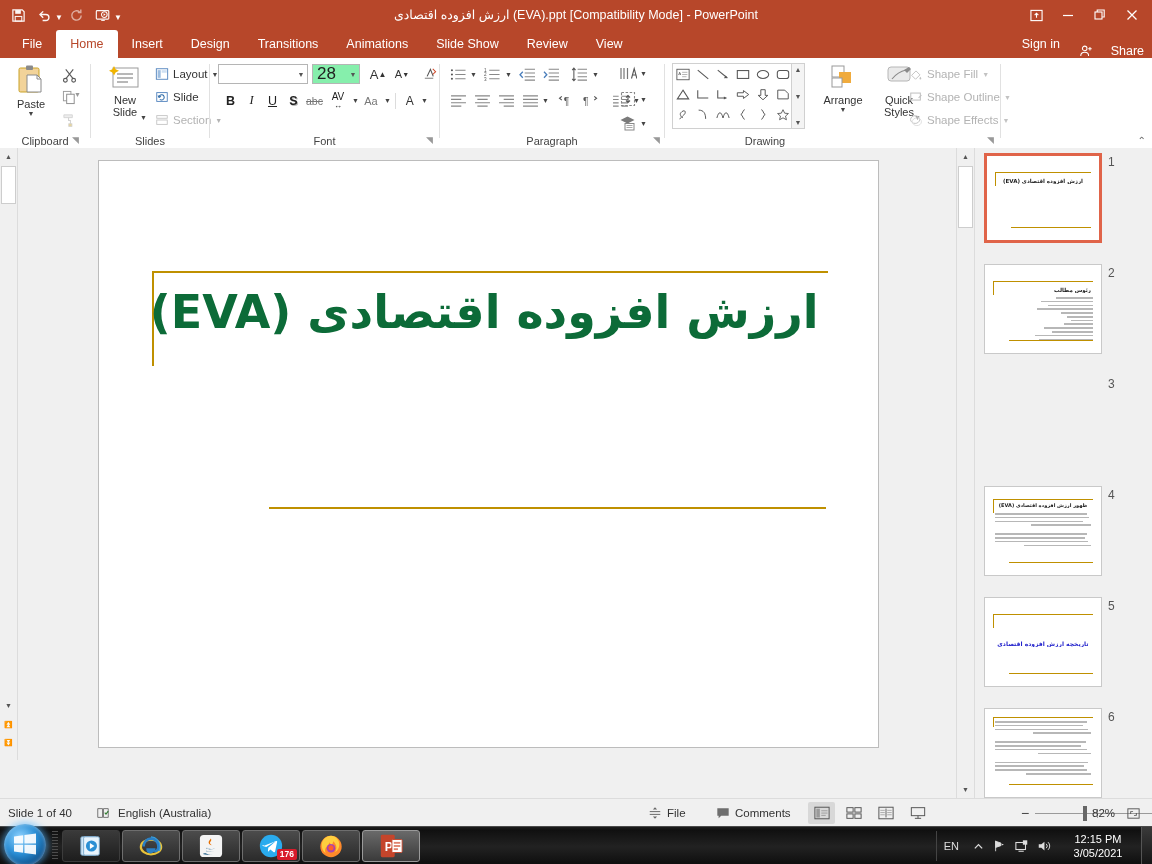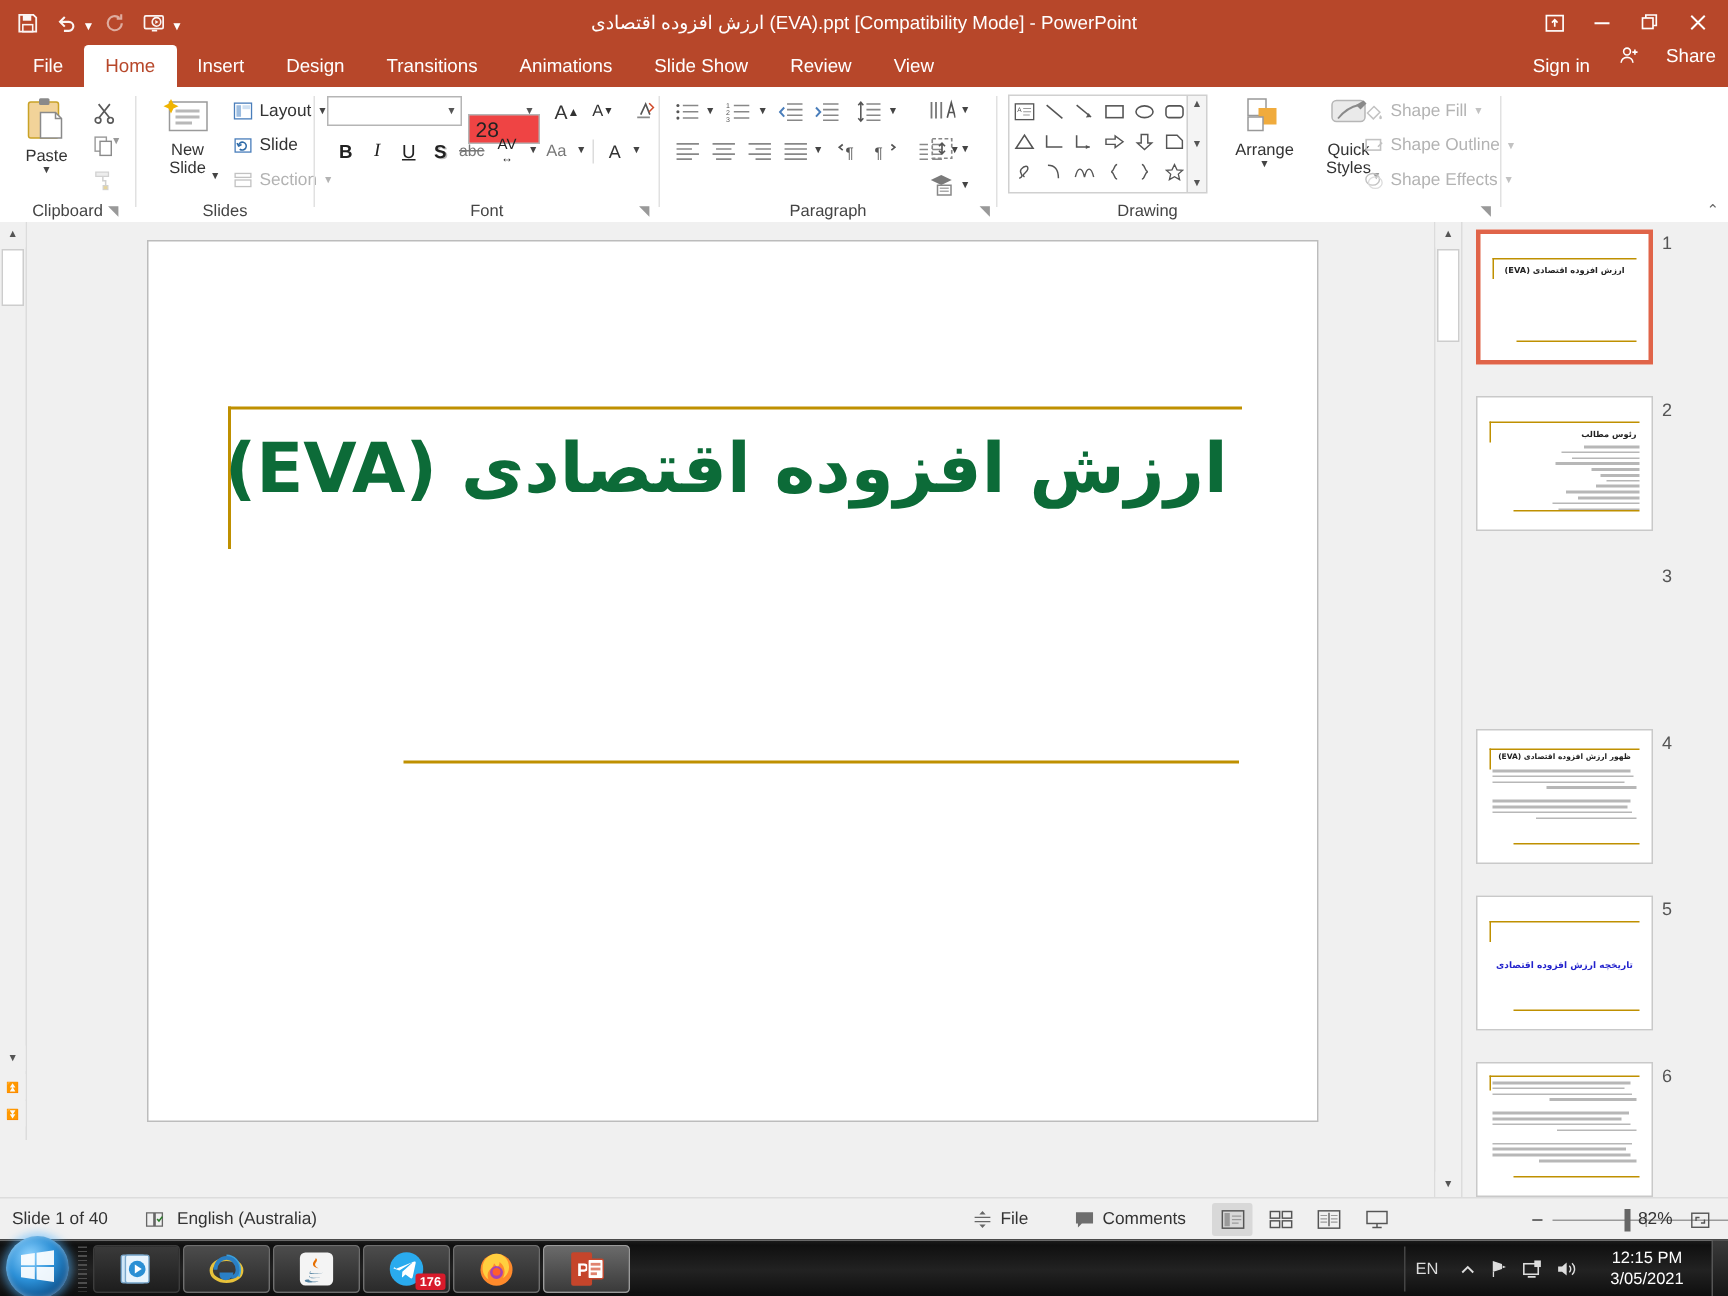--- a/index.html
+++ b/index.html
@@ -39,21 +39,21 @@
   .tab.active{background:#fff;color:#b7472a;border-radius:3px 3px 0 0;}
   .tellme{
     position:absolute;left:645px;top:0;height:28px;line-height:28px;font-size:12.5px;
     color:#f3c9bd;display:flex;align-items:center;gap:6px;cursor:pointer;white-space:nowrap;
   }
   .bulb{display:block;}
   .signin{
     position:absolute;right:92px;top:0;height:28px;line-height:28px;font-size:12.5px;color:#fff;cursor:pointer;
   }
   .share{
-    position:absolute;right:8px;top:0;height:28px;display:flex;align-items:flex-start;gap:18px;
+    position:absolute;right:8px;top:0;height:28px;display:flex;align-items:flex-end;gap:18px;
     font-size:12.5px;color:#fff;cursor:pointer;
   }
 
   
   .ribbon{
     position:absolute;left:0;top:58px;width:1152px;height:90px;background:#fff;
     border-bottom:1px solid #d4d4d4;
   }
   .grp{position:absolute;top:0;height:90px;}
   .grp-label{
@@ -85,22 +85,22 @@
 
   
   .fontname{
     position:absolute;box-sizing:border-box;border:1px solid #b5b5b5;background:#fff;height:20px;
   }
   .combo-arrow{
     position:absolute;top:0;height:18px;width:14px;display:flex;align-items:center;justify-content:center;
     font-size:7px;color:#555;cursor:pointer;
   }
   .fsize{
-    position:absolute;box-sizing:border-box;border:1px solid #b5b5b5;background:#ef4444;height:20px;
-    font-size:14px;color:#222;line-height:18px;padding-left:4px;margin-top:12px;
+    position:absolute;box-sizing:border-box;border:1px solid #b5b5b5;background:#86efac;height:20px;
+    font-size:17px;color:#222;line-height:18px;padding-left:4px;
   }
 
   .fmtrow{position:absolute;display:flex;align-items:center;}
   .fmtbtn{
     width:21px;height:21px;display:flex;align-items:center;justify-content:center;
     font-size:12.5px;color:#222;cursor:pointer;border-radius:2px;
   }
   .vsep{width:1px;height:16px;background:#dcdcdc;margin:0 4px;}
 
   

